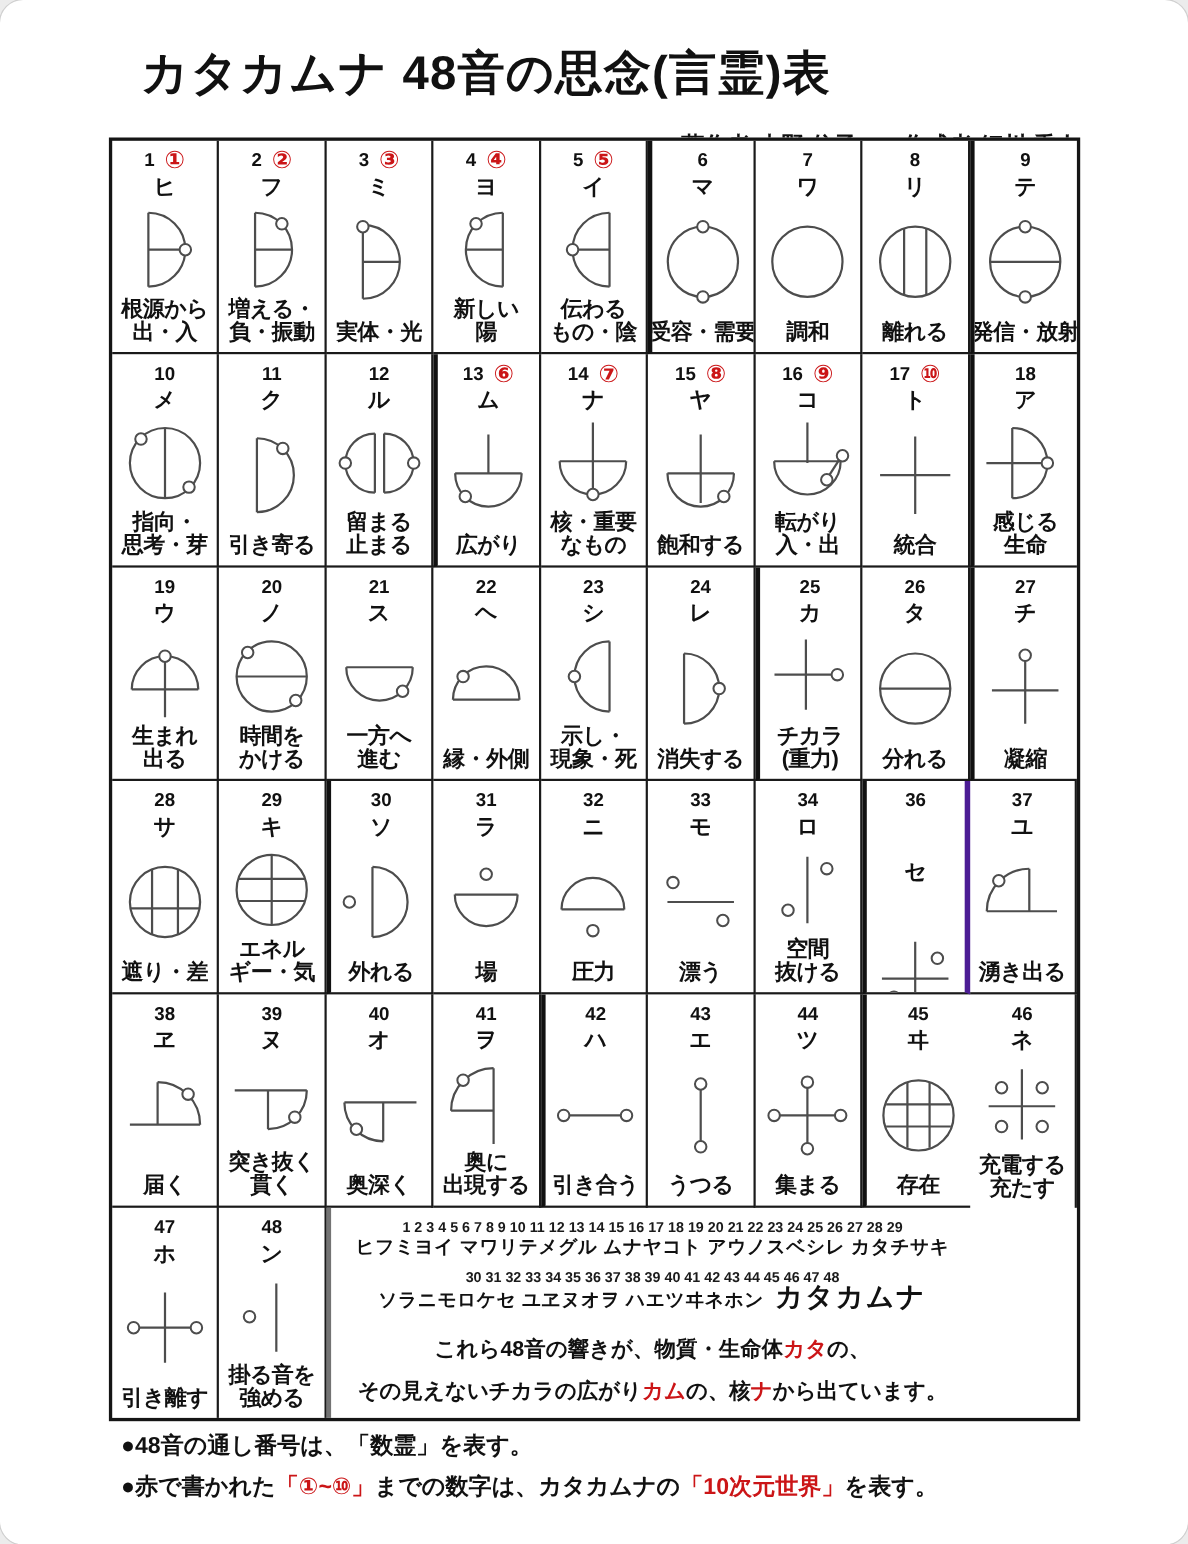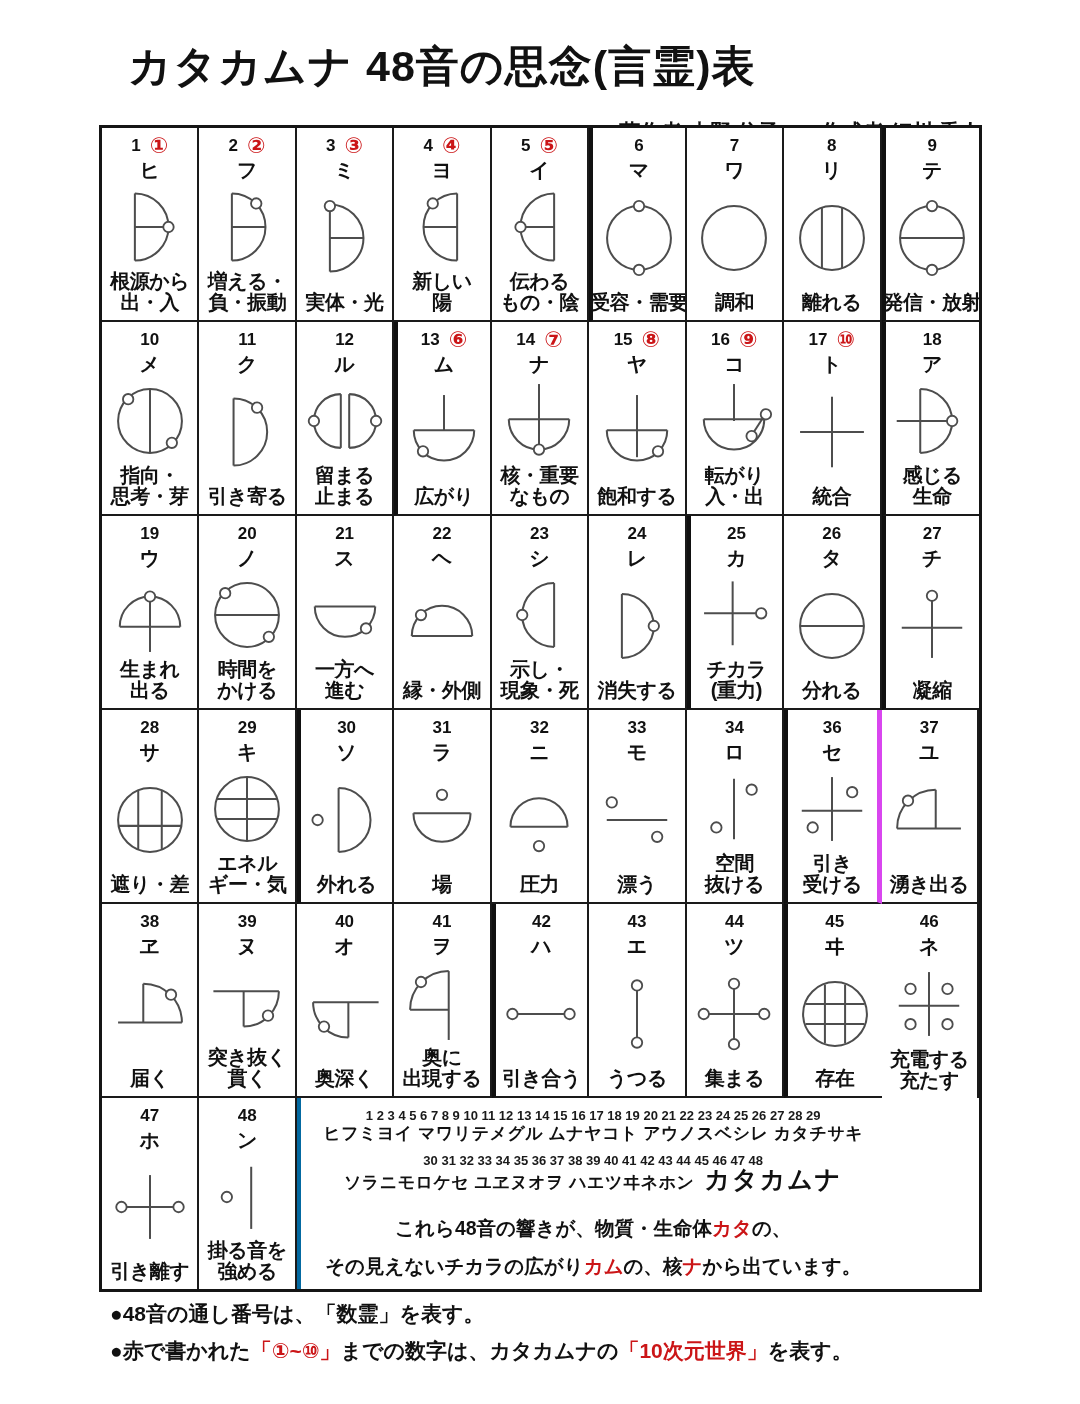--- a/index.html
+++ b/index.html
@@ -1,43 +1,43 @@
 <!DOCTYPE html>
 <html><head>
 <meta charset="utf-8">
 <style>
   html,body{margin:0;padding:0;background:#ececec;}
   .page{position:relative;width:1080px;height:1404px;background:#ffffff;
         font-family:"Liberation Sans","DejaVu Sans",sans-serif;color:#111;
-        outline:1px solid #cfcfcf;overflow:hidden;}
+        outline:1px solid #cfcfcf;overflow:hidden;border-radius:21px;}
   .title{position:absolute;left:128px;top:38px;font-size:43px;font-weight:bold;
          letter-spacing:1px;white-space:nowrap;}
   .credits{position:absolute;left:100px;top:94px;width:881px;text-align:right;
            font-size:21px;font-weight:bold;white-space:nowrap;margin-top:24px;}
   .soundtable{position:absolute;left:99px;top:125px;width:883px;height:1167px;
               display:grid;grid-template-columns:repeat(9,1fr);
               grid-template-rows:repeat(5,194px) 1fr;
               border:3px solid #151515;box-sizing:border-box;background:#fff;}
   .cell{border-right:2px solid #1a1a1a;border-bottom:2px solid #1a1a1a;
         box-sizing:border-box;display:flex;flex-direction:column;align-items:center;
         padding-top:5px;overflow:hidden;}
   .cell.lastcol{border-right:none;}
   .cell.lastrow{border-bottom:none;}
   .cell.thickL{border-left:4px solid #111;}
-  .cell.thickR{border-right:5px solid #d946ef;}
+  .cell.thickR{border-right:5px solid #4c1d95;gap:41px;}
   .numrow{height:25px;line-height:25px;font-size:17px;font-weight:bold;
           display:flex;align-items:center;}
   .circnum{font-size:22px;font-weight:bold;margin-left:9px;line-height:22px;}
   .kana{height:25px;line-height:24px;font-size:20px;font-weight:bold;}
   .glyphbox{flex:1;display:flex;align-items:center;justify-content:center;width:100%;}
   .glyphbox svg{display:block;}
   .meaning{font-size:20px;font-weight:bold;line-height:21px;text-align:center;
            padding-bottom:7px;letter-spacing:-0.5px;white-space:nowrap;}
   .textblock{grid-column:span 6;border-bottom:none;border-right:none;
-             border-left:4px solid #0369a1;box-sizing:border-box;
+             border-left:4px solid #737373;box-sizing:border-box;
              padding:10px 8px 6px 12px;font-weight:bold;overflow:hidden;}
   .numline{font-size:13px;letter-spacing:0px;line-height:15px;white-space:nowrap;
            color:#1a1a1a;}
   .kanaline{font-size:17px;line-height:22px;letter-spacing:0.5px;white-space:nowrap;
             margin-bottom:8px;}
   .kanabig{font-size:25px;letter-spacing:2px;margin-left:10px;}
   .sentence{font-size:19.5px;line-height:24px;margin-top:14px;white-space:nowrap;}
   .footnotes{position:absolute;left:110px;top:1300px;font-size:21px;font-weight:bold;}
   .footnote{margin-bottom:9px;white-space:nowrap;}
   .red{color:#cb1517;}

